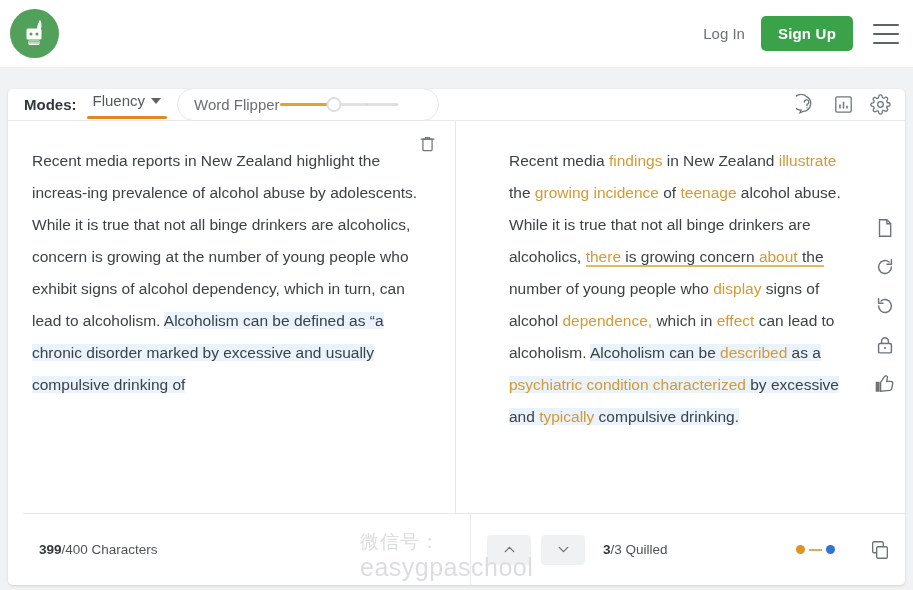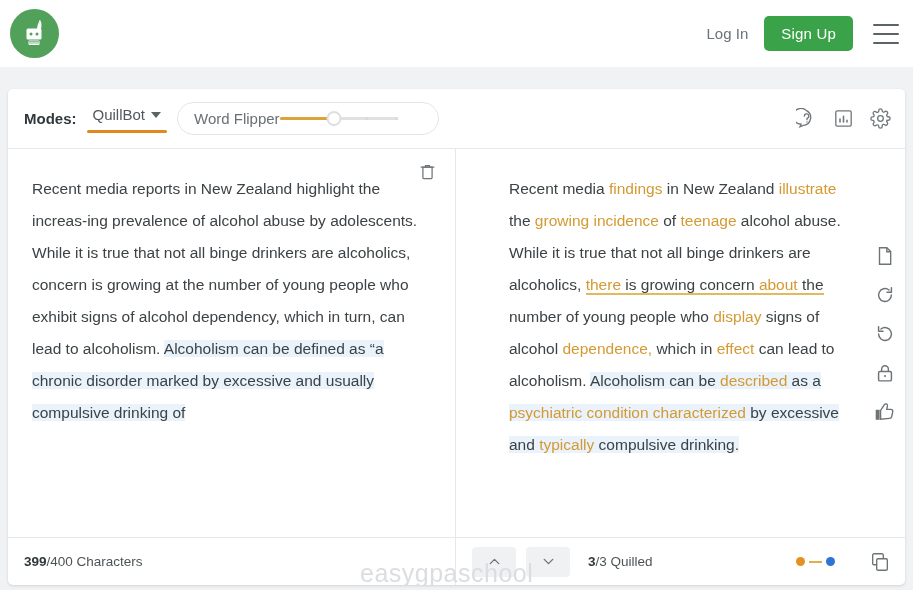--- a/index.html
+++ b/index.html
@@ -25,39 +25,39 @@
   }
   .brand-name {
     font-family: "Liberation Serif", serif;
     font-size: 30px; color: #4c9f57; letter-spacing: .2px;
   }
   .header-right { margin-left: auto; display: flex; align-items: center; gap: 16px; }
   .login-link {
     font-size: 15px; color: #6a7377; text-decoration: none; cursor: pointer;
   }
   .signup-btn {
-    background: #3aa34a; color: #fff; font-size: 15px; font-weight: normal;
+    background: #3aa34a; color: #fff; font-size: 15px; font-weight: bold;
     border: none; border-radius: 5px; padding: 9px 17px; cursor: pointer;
     letter-spacing: .2px;
   }
   .burger { width: 26px; height: 20px; display: flex; flex-direction: column;
     justify-content: space-between; cursor: pointer; margin-left: 4px; }
   .burger i { display:block; height: 2px; background: #5b6366; border-radius: 1px; }
 
   
   .card {
     position: absolute; top: 89px; left: 8px; width: 897px; height: 496px;
     background: #fff; border-radius: 5px;
     box-shadow: 0 1px 3px rgba(0,0,0,.13);
     display: flex; flex-direction: column; overflow: hidden;
   }
 
   
   .modes-bar {
-    height: 60px; display: flex; align-items: center;
+    height: 32px; display: flex; align-items: center;
     padding: 0 14px 0 16px; border-bottom: 1px solid #e6e8ea;
     flex: 0 0 auto;
   }
   .modes-label { font-size: 15px; color: #30383b; font-weight: 600; margin-right: 14px; }
   .mode-select {
     position: relative; display: flex; align-items: center; gap: 6px;
     cursor: pointer; padding: 2px 2px 10px 2px;
   }
   .mode-select .mname { font-size: 15px; color: #52585b; }
   .caret {
@@ -115,21 +115,21 @@
 
   
   .rail {
     position: absolute; right: 0; top: 96px; width: 40px;
     display: flex; flex-direction: column; align-items: center; gap: 17px;
     z-index: 5;
   }
   .rail-ic { width: 22px; height: 22px; color: #6d7477; cursor: pointer; }
 
   
-  .footers { height: 48px; flex: 0 0 auto; display: flex; border-top: 1px solid #e6e8ea; }
+  .footers { height: 72px; flex: 0 0 auto; display: flex; border-top: 1px solid #e6e8ea; margin-left: 15px; }
   .footer-left {
     width: 448px; flex: 0 0 448px; border-right: 1px solid #e6e8ea;
     display: flex; align-items: center; padding: 0 16px; position: relative;
   }
   .char-count { font-size: 13.5px; color: #4d5356; }
   .char-count b { color: #30383b; }
   .quill-btn {
     position: absolute; right: 14px; top: 50%; transform: translateY(-50%);
     background: #3f9e52; color: #fff; border: none; cursor: pointer;
     border-radius: 22px; height: 42px; padding: 0 26px;
@@ -181,21 +181,21 @@
           <i></i>
       </div>
     </div>
   </div>
 
   <div class="card">
 
     <div class="modes-bar">
       <span class="modes-label">Modes:</span>
       <div class="mode-select">
-        <span class="mname">QuillBot</span>
+        <span class="mname">Fluency</span>
         <span class="caret"></span>
         <span class="mode-underline" style="background: rgb(224, 138, 30);"></span>
       </div>
       <div class="flipper">
         <span class="flipper-label">Word Flipper</span>
         <div class="slider">
           <span class="track"></span>
           <span class="fill" style="width: 46%;"></span>
           <span class="tick" style="left:72%"></span>
           <span class="tick" style="left:98%"></span>
@@ -269,20 +269,21 @@
           <span class="rail-ic">
             <svg viewBox="0 0 24 24" width="22" height="22" fill="none" stroke="currentColor" stroke-width="1.5">
               <path d="M2.6 10.2h2.8v9.6H2.6z" fill="currentColor"></path>
               <path d="M7.2 19.8V10.2l4.3-6.4a1.8 1.8 0 0 1 3.2 1.3l-.8 4h4.6a2 2 0 0 1 1.95 2.45l-1.2 5.6a2.3 2.3 0 0 1-2.25 1.75z"></path>
             </svg>
           </span>
         </div>
       </div>
 
       <div class="watermark">
+        <div class="l1">微信号：</div>
         <div class="l2">easygpaschool</div>
       </div>
     </div>
 
     <div class="footers">
       <div class="footer-left">
         <span class="char-count">
           <b>399</b><span>/400 Characters</span>
         </span>
       </div>

